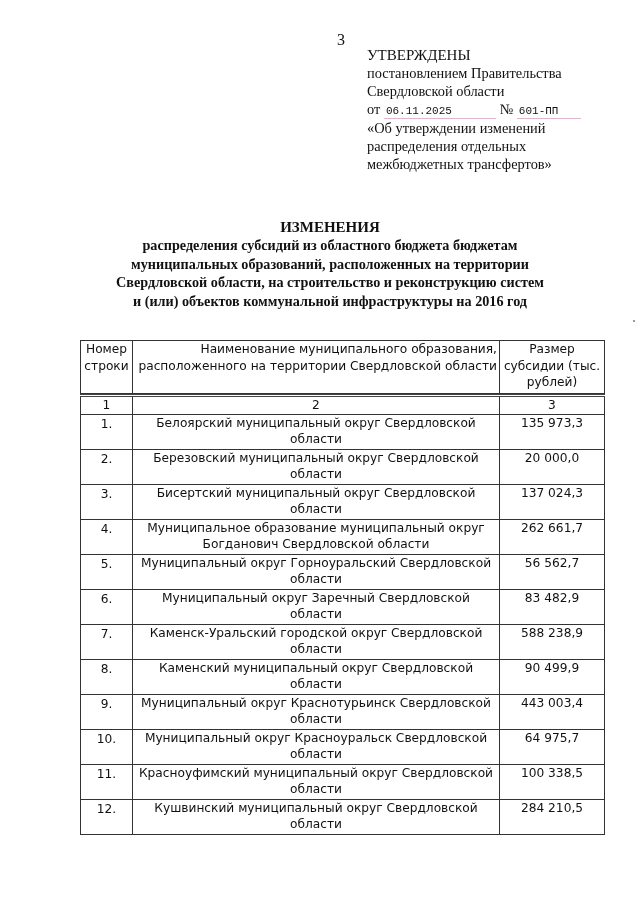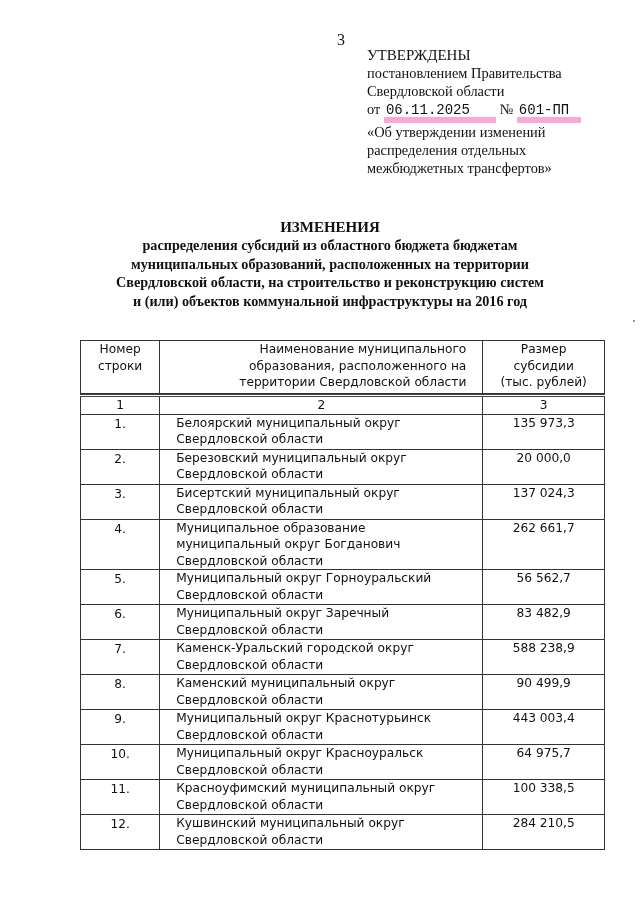--- a/index.html
+++ b/index.html
@@ -1,32 +1,32 @@
 <!DOCTYPE html>
 <html><head>
 <meta charset="utf-8">
 <style>
   html, body { margin: 0; padding: 0; background: #ffffff; }
   body { width: 640px; height: 905px; position: relative; overflow: hidden;
          font-family: "Liberation Serif", serif; color: #111; }
   .page-num { position: absolute; left: 337px; top: 31px; font-size: 16px; }
   .approval { position: absolute; left: 367px; top: 46px; font-size: 14.4px; line-height: 18px; }
   .approval .head { font-size: 15px; }
-  .approval .fill { font-family: "Liberation Mono", "DejaVu Sans Mono", monospace; font-size: 14px;
-                    display: inline-block; border-bottom: 6px solid #f9a8d4; line-height: 14px; padding-left: 2px; }
+  .approval .fill { font-family: "Liberation Mono", "DejaVu Sans Mono", monospace; font-size: 11px;
+                    display: inline-block; border-bottom: 1px solid #f9a8d4; line-height: 14px; padding-left: 2px; }
   .approval .date { width: 110px; }
   .approval .num { width: 62px; }
   .title-block { position: absolute; left: 60px; width: 540px; top: 218px; text-align: center;
                  font-weight: bold; font-size: 14.2px; line-height: 18.4px; }
   .title-block .main { font-size: 15px; }
   .tbl { position: absolute; left: 80px; top: 340px; width: 525px; border-collapse: collapse;
          font-family: "DejaVu Sans", sans-serif; font-size: 12.2px; line-height: 16.5px; }
-  .tbl td { border: 1.3px solid #333; vertical-align: top; padding: 0 16px; }
+  .tbl td { border: 1.3px solid #333; vertical-align: top; padding: 0 2px; }
   .tbl .c1 { width: 47px; text-align: center; }
-  .tbl .c2 { width: 362px; text-align: left; }
+  .tbl .c2 { width: 362px; text-align: center; }
   .tbl .c3 { width: 100px; text-align: center; margin-top: 8px; }
   .tbl tr.hdr td { height: 52px; text-align: center; }
   .tbl tr.hdr td.c1 { text-align: center; }
   .tbl tr.gap td { border-bottom: 3px double #444; height: 0; padding: 0; }
   .tbl tr.nums td { text-align: center; height: 16px; }
   .tbl tr.row td { height: 33px; }
   .tbl tr.row td.c1 { padding-top: 1px; }
   .side-mark { position: absolute; left: 633px; top: 320px; width: 2px; height: 2px; background: #999; }
 </style>
 </head>

